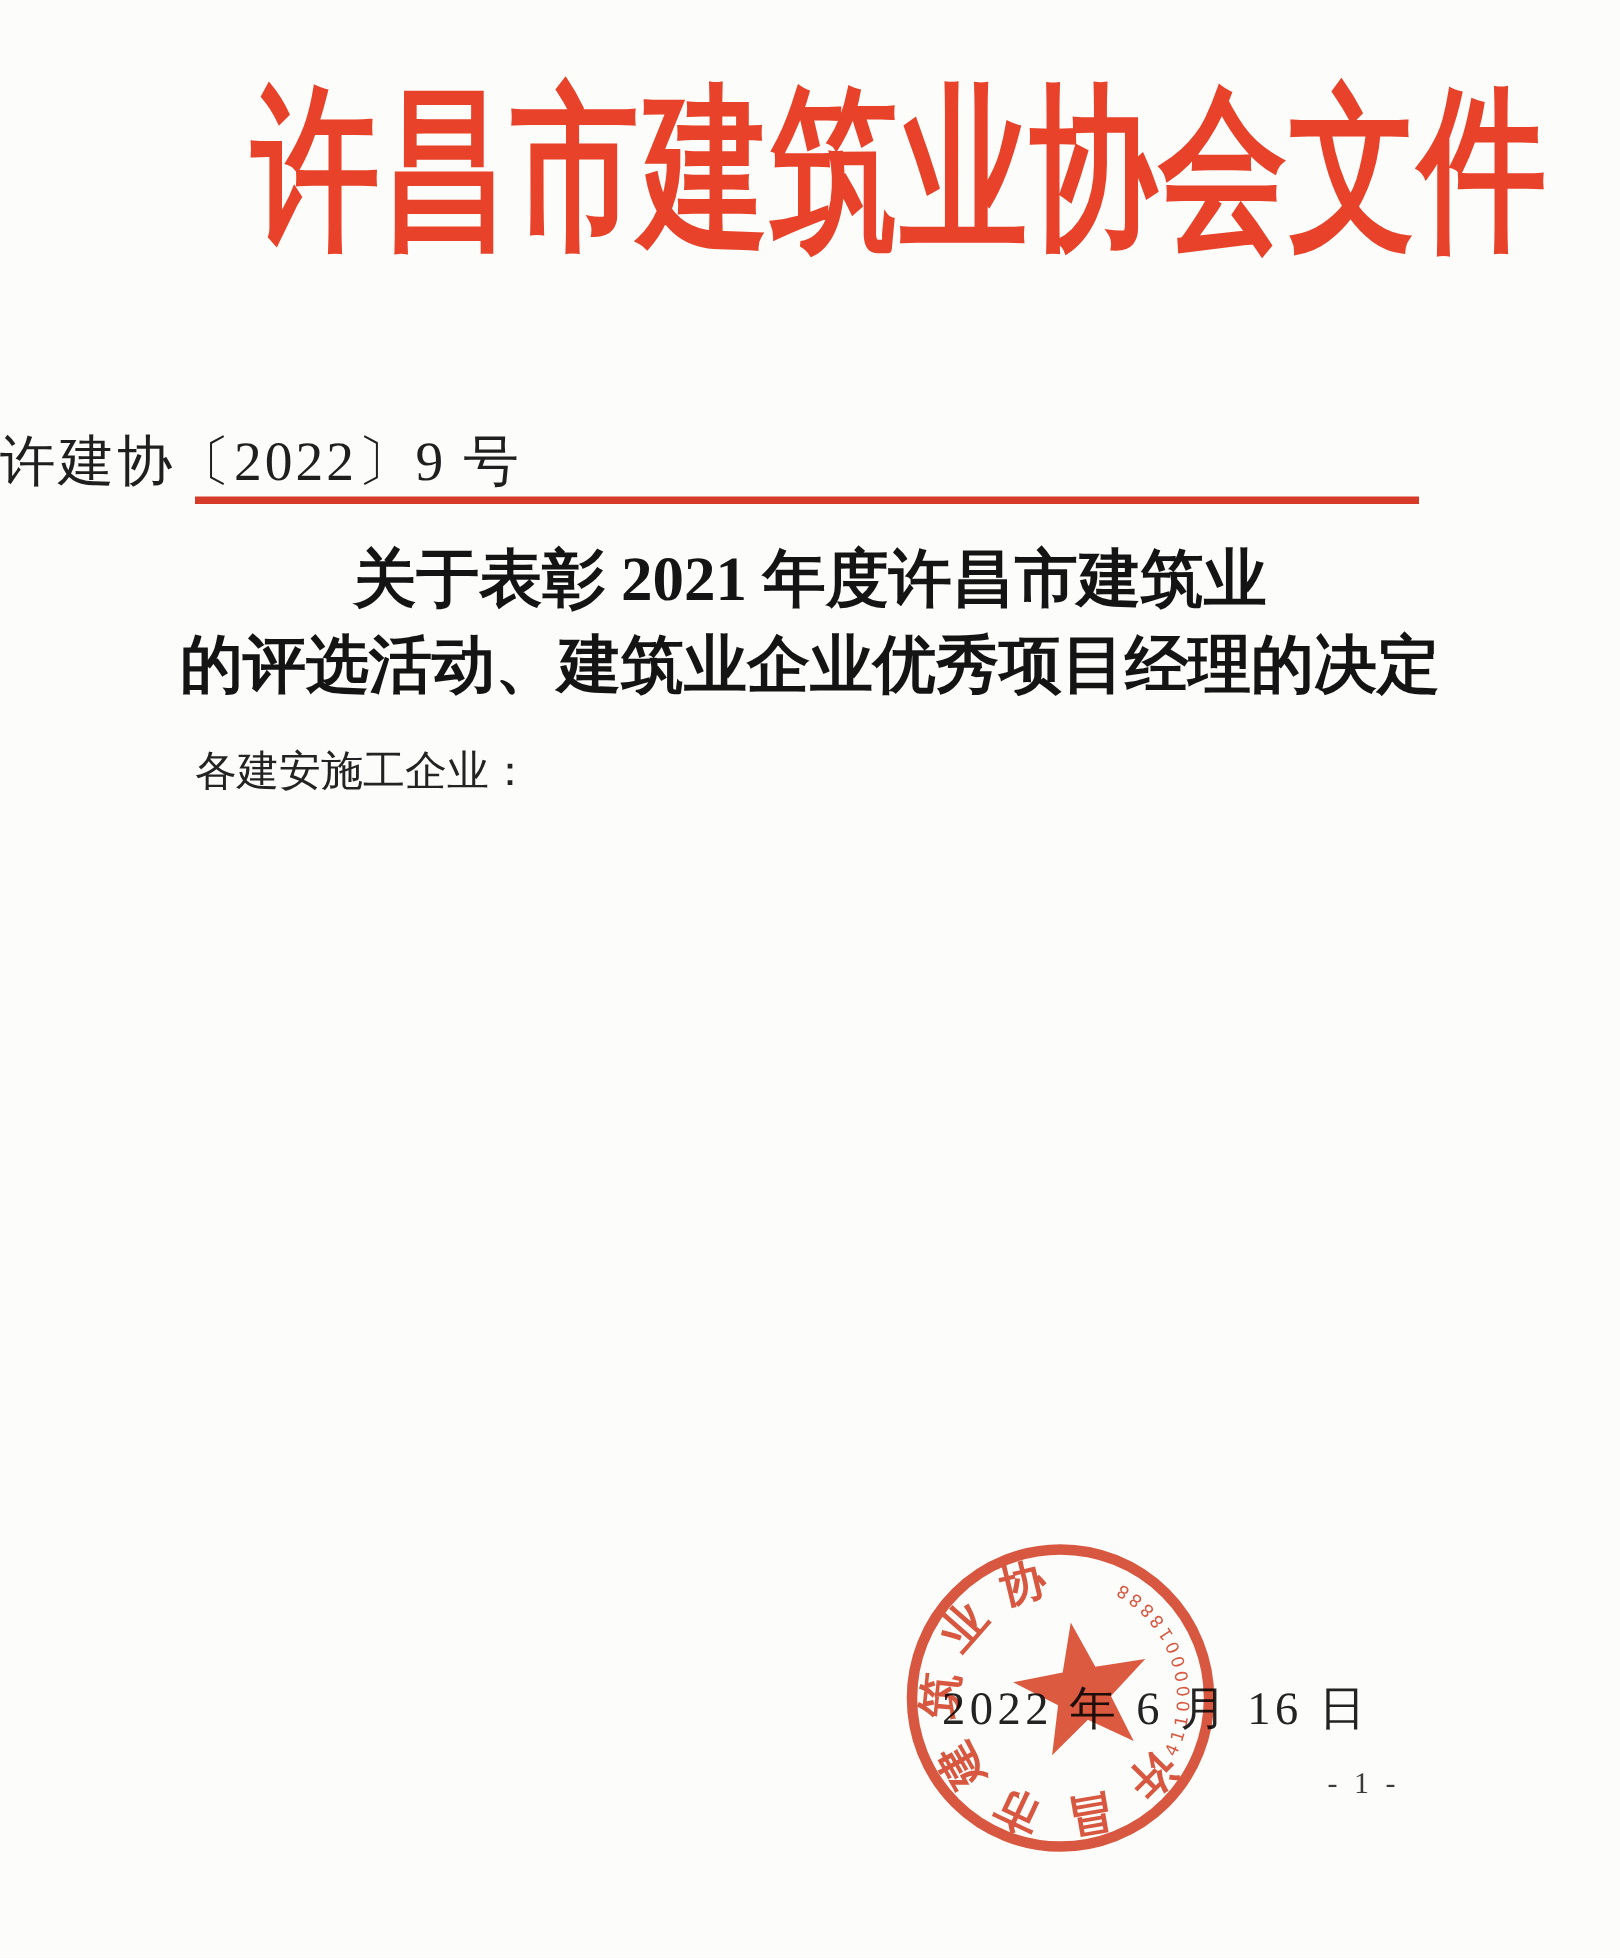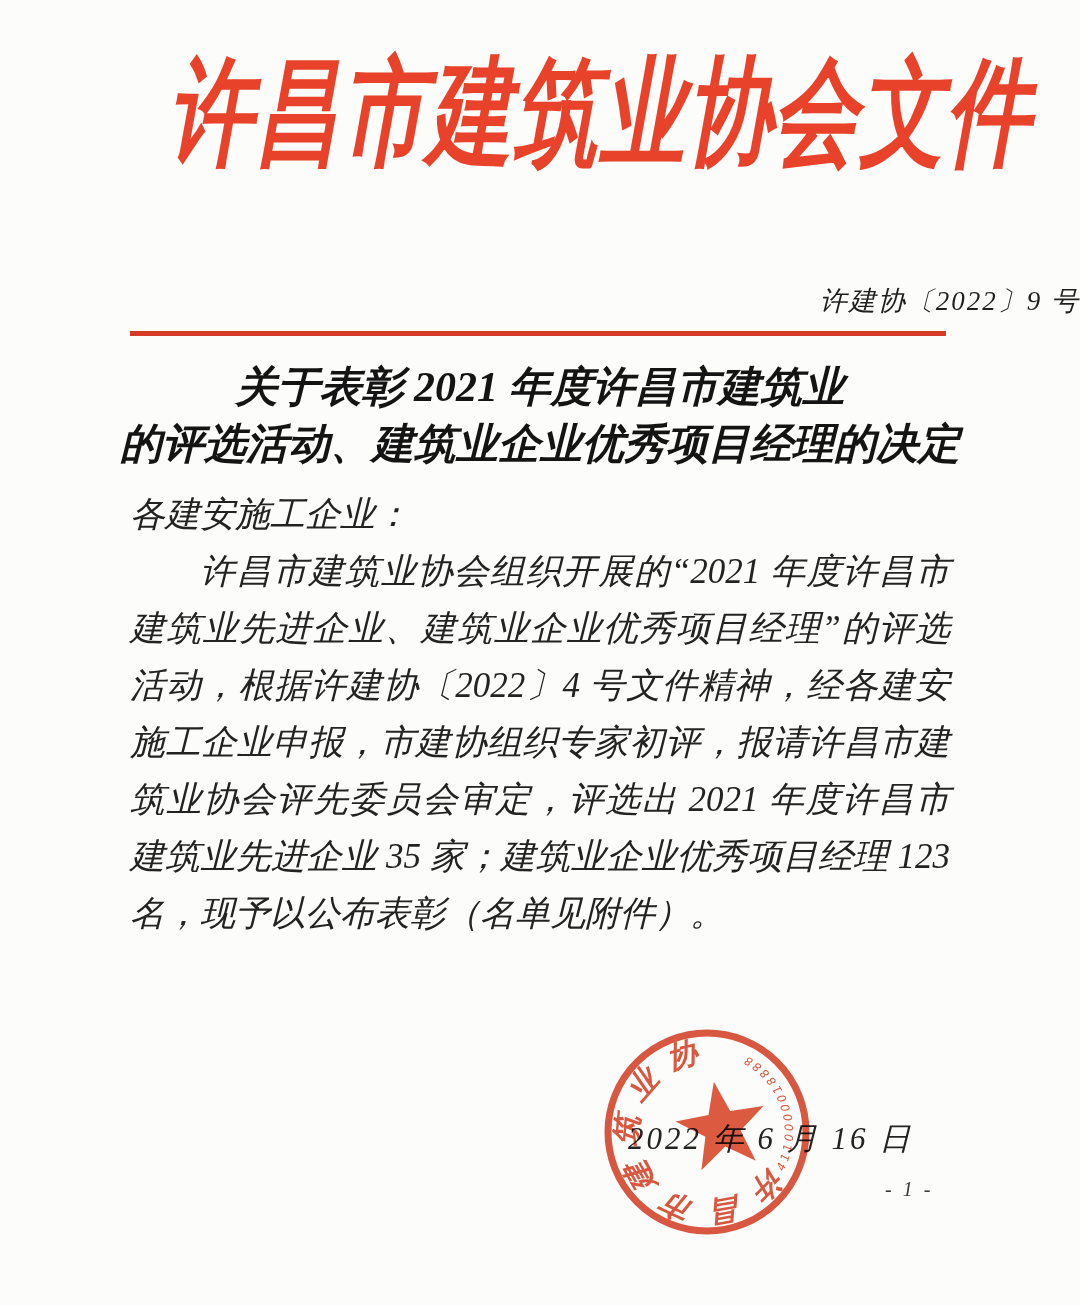--- a/index.html
+++ b/index.html
@@ -7,21 +7,20 @@
     width: 1080px; height: 1305px;
     background: #f4f3f1;
     font-family: "Liberation Serif", "DejaVu Serif", serif;
   }
   .page {
     position: relative;
     width: 1080px; height: 1305px;
     background: #fcfcfa;
     overflow: hidden;
     color: #262626;
-    font-style: italic;
   }
   
   .masthead {
     position: absolute;
     top: 46px; left: 0; right: 0;
     text-align: center;
     line-height: 135px;
     height: 140px;
     white-space: nowrap;
   }
@@ -31,22 +30,22 @@
     font-weight: bold;
     color: #e8432a;
     transform: scaleX(0.72);
     transform-origin: 50% 50%;
     letter-spacing: 2px;
   }
   
   .doc-number {
     position: absolute;
     top: 283px; left: 0; right: 0;
-    text-align: right;
-    font-size: 27px;
+    text-align: left;
+    font-size: 37px;
     color: #1f1f1f;
     letter-spacing: 2px;
   }
   
   .red-rule {
     position: absolute;
     top: 331px; left: 130px;
     width: 816px; height: 5px;
     background: #d63b2a;
   }
@@ -58,21 +57,21 @@
     font-size: 42px;
     font-weight: bold;
     color: #141414;
     line-height: 57px;
   }
   
   .body-text {
     position: absolute;
     top: 486px; left: 130px;
     width: 820px;
-    font-size: 35px;
+    font-size: 28px;
     line-height: 57px;
     color: #232323;
   }
   .body-text p {
     margin: 0;
     text-indent: 2em;
     text-align: justify;
     text-justify: inter-character;
   }
   .salutation { text-indent: 0 !important; text-align: left !important; }
@@ -115,21 +114,20 @@
 
   <div class="red-rule"></div>
 
   <div class="doc-title">
     <div>关于表彰 2021 年度许昌市建筑业</div>
     <div>的评选活动、建筑业企业优秀项目经理的决定</div>
   </div>
 
   <div class="body-text">
     <p class="salutation">各建安施工企业：</p>
-    <p>许昌市建筑业协会组织开展的“2021 年度许昌市建筑业先进企业、建筑业企业优秀项目经理”的评选活动，根据许建协〔2022〕4 号文件精神，经各建安施工企业申报，市建协组织专家初评，报请许昌市建筑业协会评先委员会审定，评选出 2021 年度许昌市建筑业先进企业 35 家；建筑业企业优秀项目经理 123 名，现予以公布表彰（名单见附件）。</p>
   </div>
 
   <div class="date-line">2022 年 6 月 16 日</div>
 
   <div class="page-number">- 1 -</div>
 
   <svg class="seal" viewBox="-118 -118 236 236" xmlns="http://www.w3.org/2000/svg">
     <defs>
       <path id="ringPath" d="M 0 -70 A 70 70 0 1 1 0 70 A 70 70 0 1 1 0 -70" fill="none"></path>
       <path id="codePath" d="M 74.5 43 A 86 86 0 0 0 29.4 -80.8" fill="none"></path>

